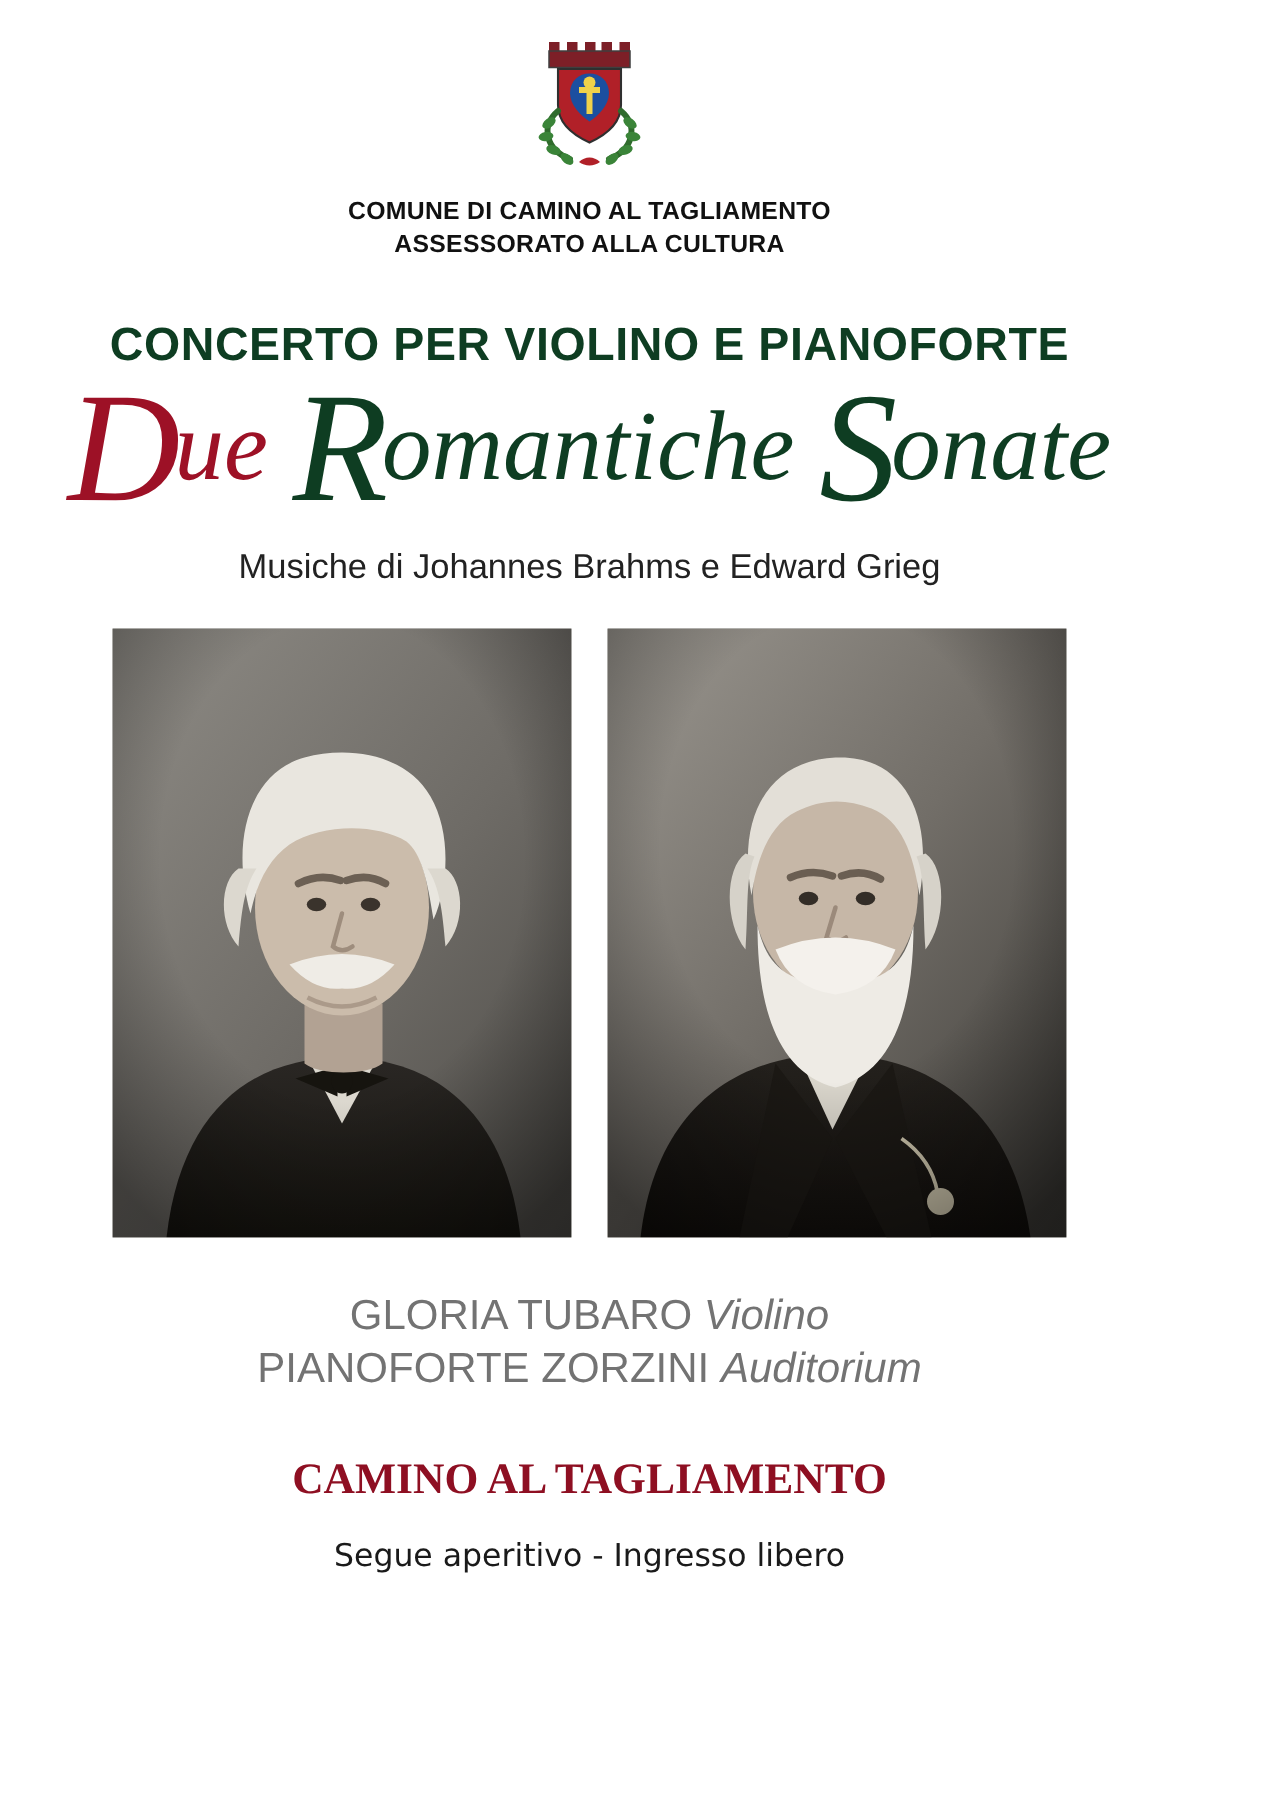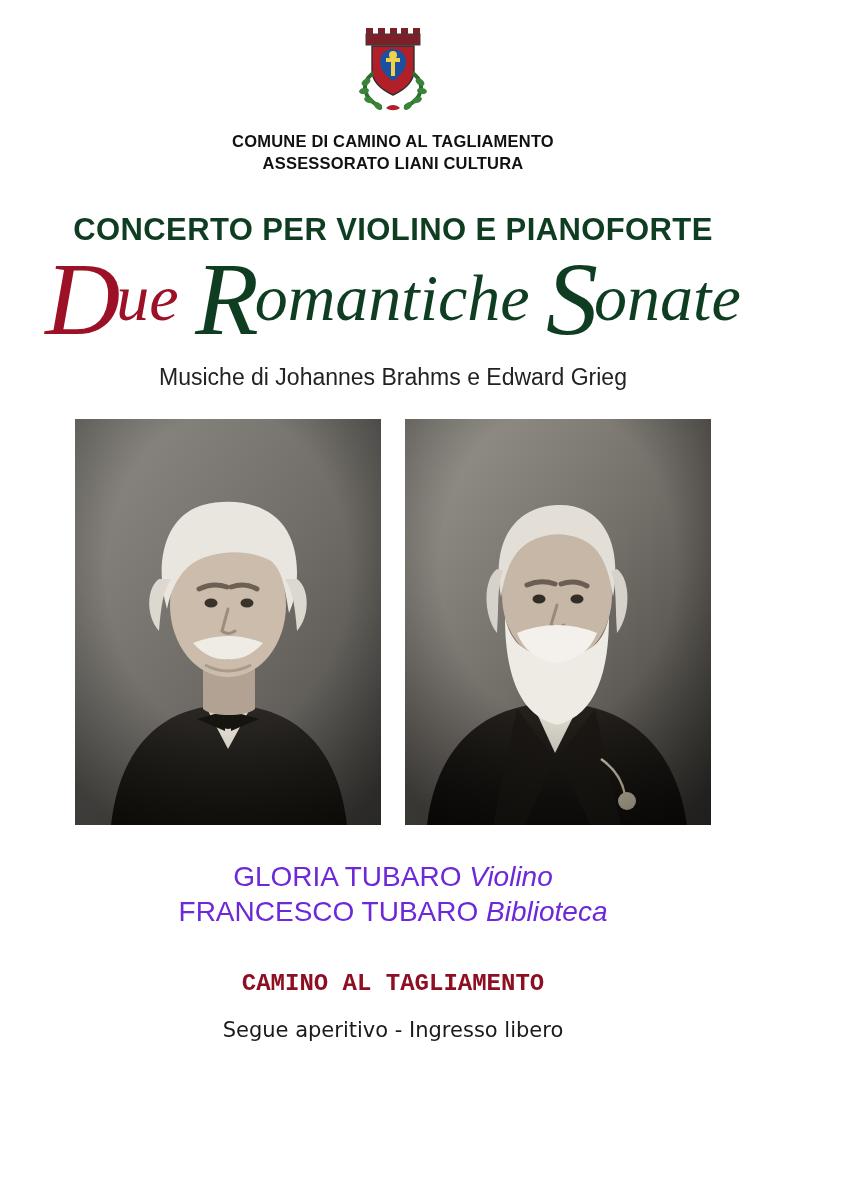--- a/index.html
+++ b/index.html
@@ -110,21 +110,21 @@
   }
 
   
   .performers {
     margin-top: 34px;
     text-align: center;
     line-height: 1.28;
   }
   .performer-line {
     font-size: 28px;
-    color: #6d28d9;
+    color: #737373;
   }
   .performer-line .role {
     font-style: italic;
   }
 
   
   .event {
     margin-top: 36px;
     text-align: center;
     color: #8e0f22;
@@ -142,23 +142,23 @@
     font-size: 27px;
     margin-top: 3px;
   }
   .ev-sub {
     font-family: "DejaVu Sans", sans-serif;
     font-weight: bold;
     font-size: 21px;
     margin-top: 4px;
   }
   .ev-town {
-    font-family: Liberation Mono, monospace;
-    font-weight: bold;
-    font-size: 24px;
+    font-family: Liberation Serif, serif;
+    font-weight: bold;
+    font-size: 29px;
     margin-top: 3px;
   }
   .footer-note {
     margin-top: 20px;
     font-family: "DejaVu Sans", sans-serif;
     font-size: 21px;
     color: #1a1a1a;
   }
 </style>
 </head>
@@ -195,21 +195,21 @@
         <ellipse cx="72" cy="73" rx="5" ry="3" transform="rotate(10 72 73)"></ellipse>
         <ellipse cx="67" cy="82" rx="5" ry="3" transform="rotate(-20 67 82)"></ellipse>
         <ellipse cx="58" cy="88" rx="5" ry="3" transform="rotate(-40 58 88)"></ellipse>
       </g>
       <path d="M36 90 C40 86 46 86 50 90 C46 93 40 93 36 90 Z" fill="#b12028"></path>
     </svg>
   </div>
 
   <div class="comune-block">
     <div class="comune-line">COMUNE DI CAMINO AL TAGLIAMENTO</div>
-    <div class="comune-line">ASSESSORATO LIANI CULTURA</div>
+    <div class="comune-line">ASSESSORATO ALLA CULTURA</div>
   </div>
 
   <div class="concert-title">CONCERTO PER VIOLINO E PIANOFORTE</div>
 
   <div class="script-title">
     <span class="w"><span class="cap sc-red">D</span><span class="sc-red">ue</span></span>
     <span class="w"><span class="cap sc-green">R</span><span class="sc-green">omantiche</span></span>
     <span class="w"><span class="cap sc-green">S</span><span class="sc-green">onate</span></span>
   </div>
 
@@ -318,22 +318,22 @@
     </div>
 
   </div>
 
   <div class="performers">
     <div class="performer-line">
       <span>GLORIA TUBARO</span>
       <span class="role">Violino</span>
     </div>
     <div class="performer-line">
-      <span>FRANCESCO TUBARO</span>
-      <span class="role">Biblioteca</span>
+      <span>PIANOFORTE ZORZINI</span>
+      <span class="role">Auditorium</span>
     </div>
   </div>
 
   <div class="event">
     <div class="ev-town">CAMINO AL TAGLIAMENTO</div>
   </div>
 
   <div class="footer-note">Segue aperitivo - Ingresso libero</div>
 
 </div>

